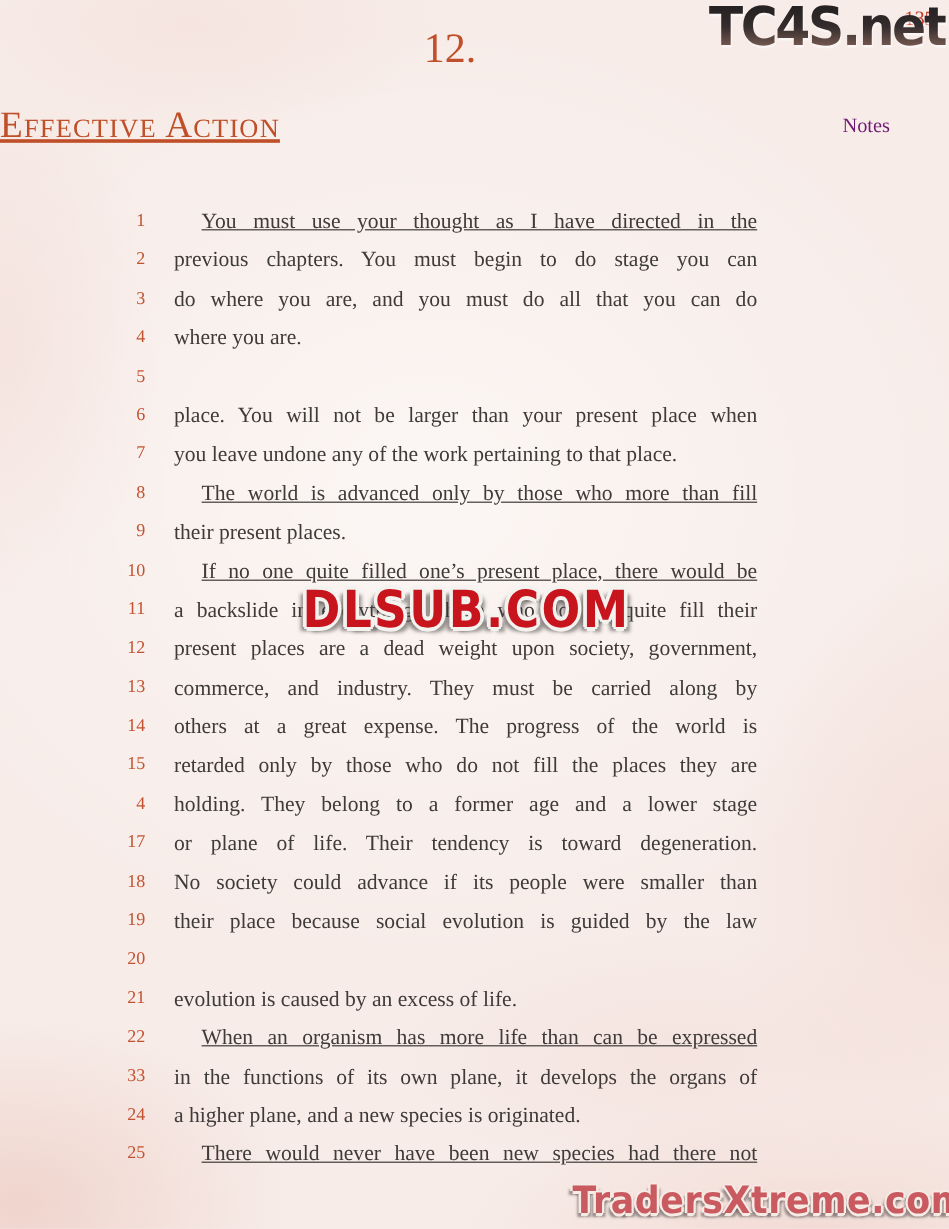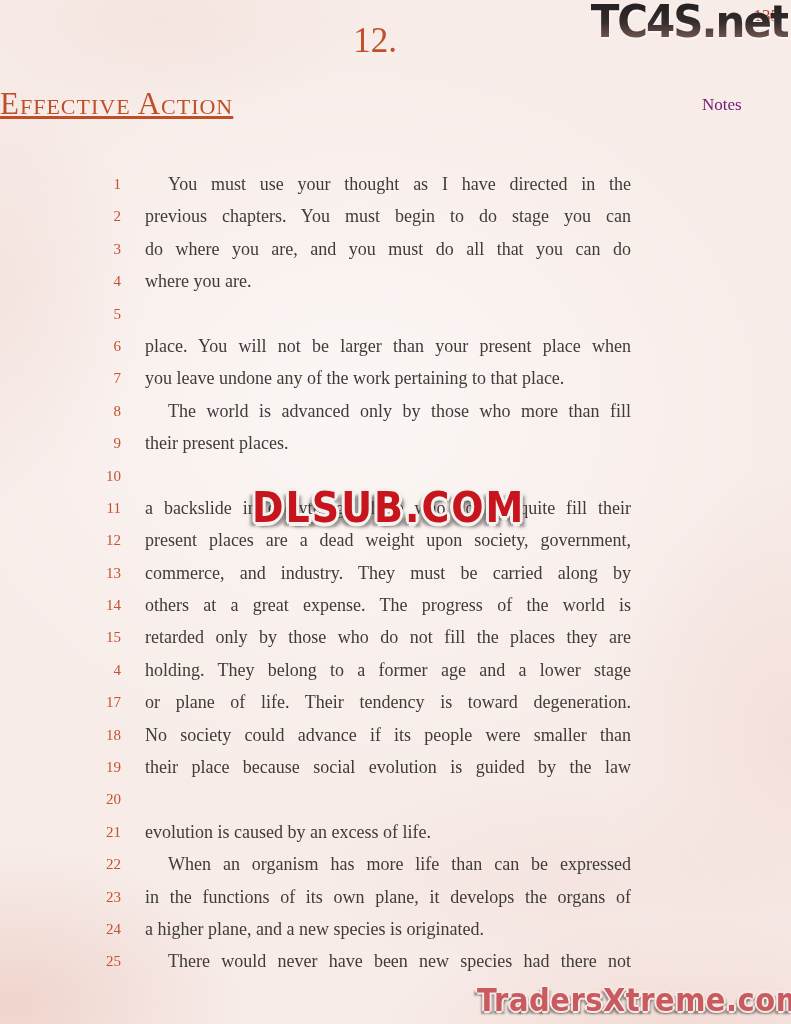--- a/index.html
+++ b/index.html
@@ -46,21 +46,21 @@
   .text-block{position:absolute;top:168px;left:0;width:791px;z-index:1;}
   .line{display:flex;height:32.4px;line-height:32.4px;overflow:hidden;}
   .num{width:121px;text-align:right;font-size:15px;color:#c35231;flex:none;}
   .txt{
     margin-left:24px;width:486px;flex:none;
     font-size:18px;color:#3f3b39;
     text-align:justify;text-align-last:justify;
     hyphens:none;
   }
   .txt.end{text-align-last:left;}
-  .txt.indent{text-indent:23px;}
+  .txt.indent{text-indent:23px;text-decoration:underline;}
 
   .dlsub{
     position:absolute;top:483px;left:252px;z-index:5;
     font-family:"DejaVu Sans", sans-serif;font-weight:800;
     font-size:38px;letter-spacing:2px;transform:scaleY(1.12);transform-origin:top left;
     color:#c8141c;
     text-shadow:
       -3px 0 0 #f4f2ef, 3px 0 0 #f4f2ef, 0 -3px 0 #f4f2ef, 0 3px 0 #f4f2ef,
       -2px -2px 0 #f4f2ef, 2px -2px 0 #f4f2ef, -2px 2px 0 #f4f2ef, 2px 2px 0 #f4f2ef,
       -5px 3px 3px rgba(60,55,52,.55), 5px 4px 3px rgba(60,55,52,.5);
@@ -131,20 +131,21 @@
     <span class="txt indent">The world is advanced only by those who more than fill</span>
   </div>
 
   <div class="line">
     <span class="num">9</span>
     <span class="txt end">their present places.</span>
   </div>
 
   <div class="line">
     <span class="num">10</span>
+    <span class="txt indent">If no one quite filled one’s present place, there would be</span>
   </div>
 
   <div class="line">
     <span class="num">11</span>
     <span class="txt">a backslide in everything. Those who do not quite fill their</span>
   </div>
 
   <div class="line">
     <span class="num">12</span>
     <span class="txt">present places are a dead weight upon society, government,</span>
@@ -193,21 +194,21 @@
     <span class="num">21</span>
     <span class="txt end">evolution is caused by an excess of life.</span>
   </div>
 
   <div class="line">
     <span class="num">22</span>
     <span class="txt indent">When an organism has more life than can be expressed</span>
   </div>
 
   <div class="line">
-    <span class="num">23</span>
+    <span class="num">33</span>
     <span class="txt">in the functions of its own plane, it develops the organs of</span>
   </div>
 
   <div class="line">
     <span class="num">24</span>
     <span class="txt end">a higher plane, and a new species is originated.</span>
   </div>
 
   <div class="line">
     <span class="num">25</span>

